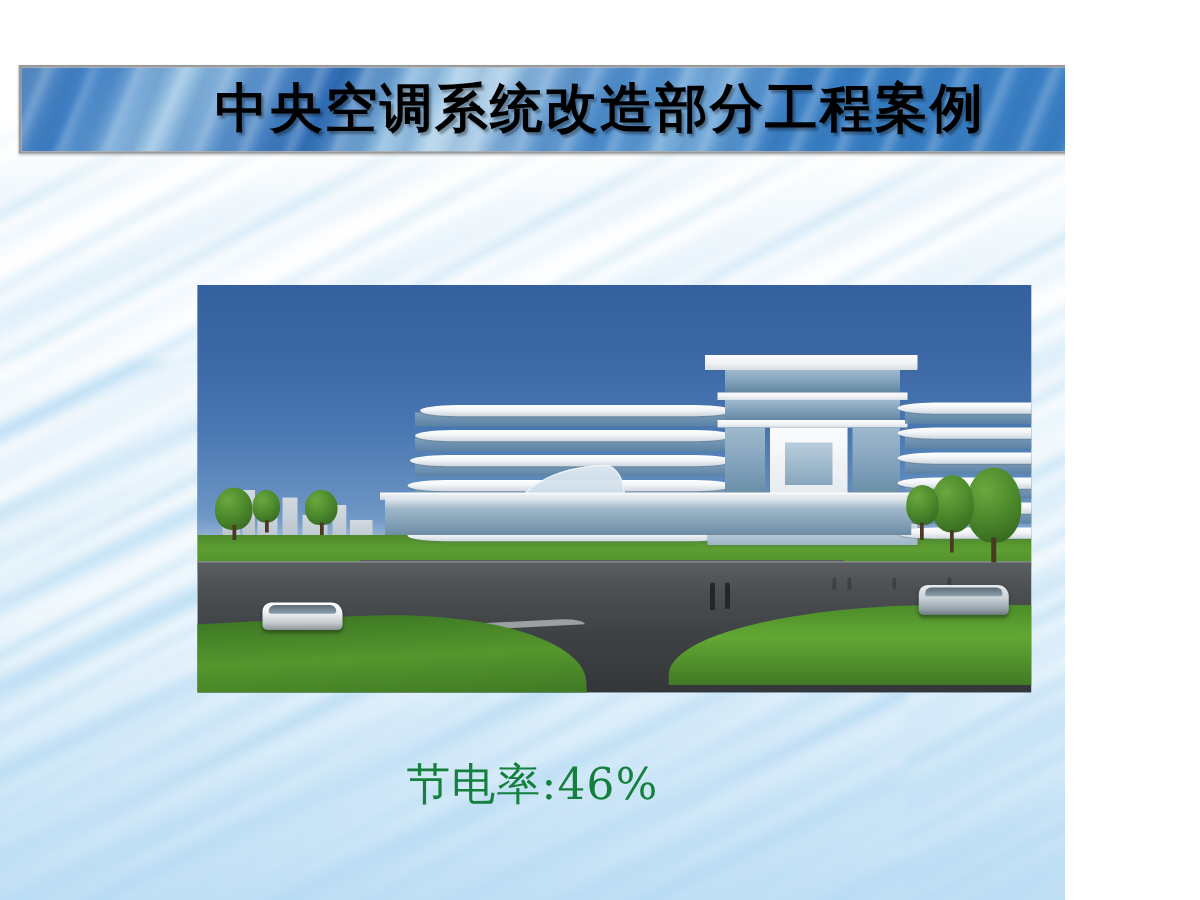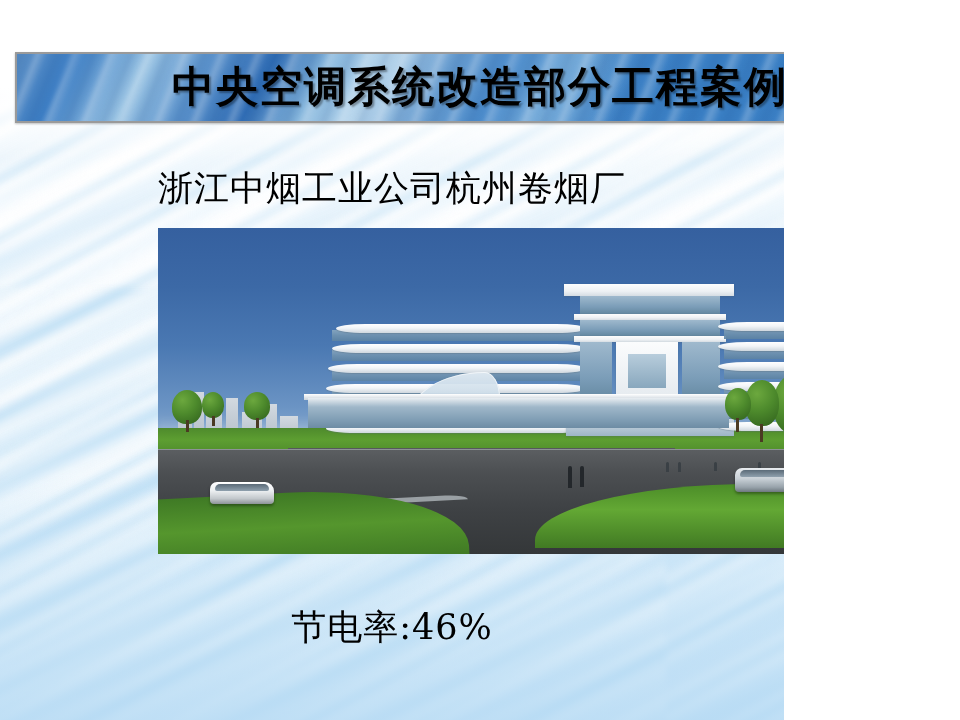--- a/index.html
+++ b/index.html
@@ -9,21 +9,21 @@
   body {
     width: 960px;
     height: 720px;
     overflow: hidden;
     font-family: "DejaVu Sans", "Liberation Sans", sans-serif;
   }
 
   
   .slide {
     position: relative;
-    width: 784px;
+    width: 852px;
     height: 720px;
     overflow: hidden;
     background: #ffffff;
   }
 
   
   .bg-base {
     position: absolute;
     inset: 0;
     background:
@@ -381,21 +381,21 @@
   .person.small { width: 3px; background: #3a4045; }
 
   
   .red-stat {
     position: absolute;
     left: 0; right: 0;
     top: 604px;
     text-align: center;
     font-family: "DejaVu Serif", "Liberation Serif", serif;
     font-size: 35px;
-    color: #000000;
+    color: #15803d;
     letter-spacing: 1px;
     white-space: nowrap;
   }
 
   
   .footer-slogan {
     position: absolute;
     right: 13px;
     top: 686px;
     font-family: "DejaVu Serif", "Liberation Serif", serif;
@@ -418,21 +418,20 @@
   <div class="bg-streaks-strong"></div>
   <div class="bg-haze-bottom"></div>
   <div class="bg-top-white"></div>
 
   <div class="title-banner">
     <div class="banner-right-flat"></div>
     <div class="streak-overlay"></div>
     <div class="title-text">中央空调系统改造部分工程案例</div>
   </div>
 
-  <div class="subtitle">浙江中烟工业公司杭州卷烟厂</div>
 
   <div class="photo">
     <div class="ph-sky"></div>
     <div class="ph-haze"></div>
 
     <div class="ph-skyline">
       <div class="blk" style="left:2px;  width:14px; height:34px;"></div>
       <div class="blk" style="left:18px; width:10px; height:44px;"></div>
       <div class="blk" style="left:30px; width:16px; height:28px;"></div>
       <div class="blk" style="left:50px; width:12px; height:38px;"></div>

